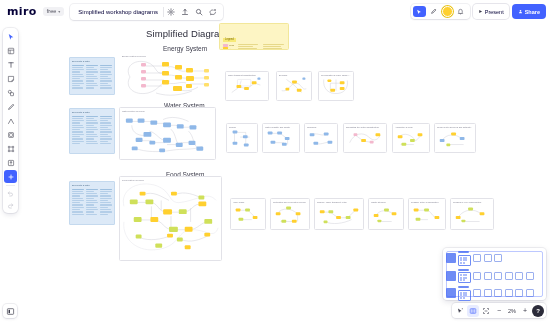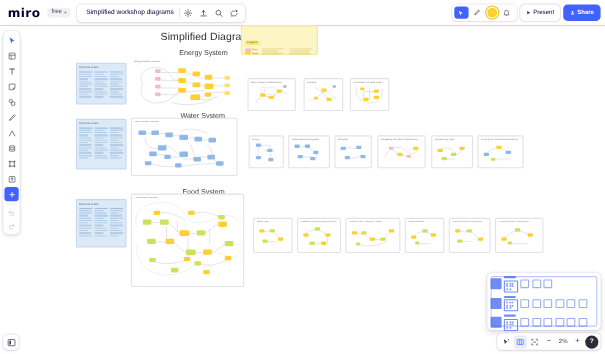--- a/index.html
+++ b/index.html
@@ -2,21 +2,21 @@
 <html><head>
 <meta charset="utf-8">
 <style>
   * { box-sizing: border-box; margin: 0; padding: 0; }
   html, body { width: 550px; height: 322px; overflow: hidden; }
   body {
     font-family: "Liberation Sans", sans-serif;
     background: #ffffff;
     -webkit-font-smoothing: antialiased;
   }
-  #app { position: relative; width: 550px; height: 322px; background: #7f1d1d; }
+  #app { position: relative; width: 550px; height: 322px; background: #fef9c3; }
 
   
   .topbar {
     position: absolute; top: 0; left: 0; width: 550px; height: 23px;
     display: flex; align-items: center; background: #fff; z-index: 40;
   }
   .logo {
     font-family: "DejaVu Sans", sans-serif;
     font-weight: 700; font-size: 11px; letter-spacing: .4px;
     color: #050038; margin-left: 7px; line-height: 1;

